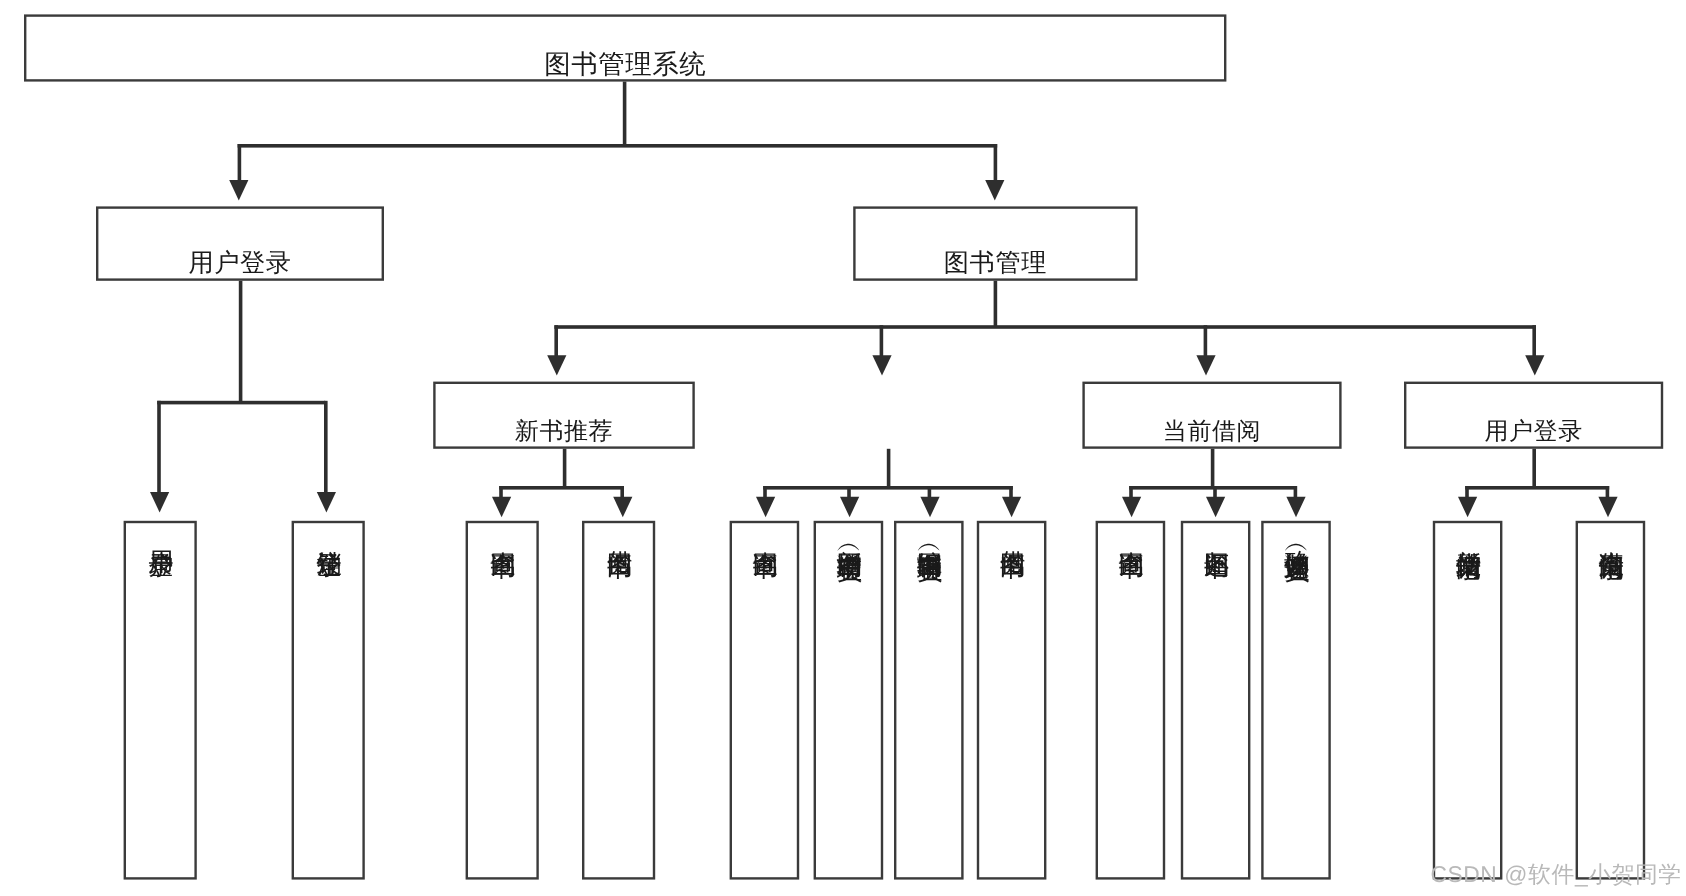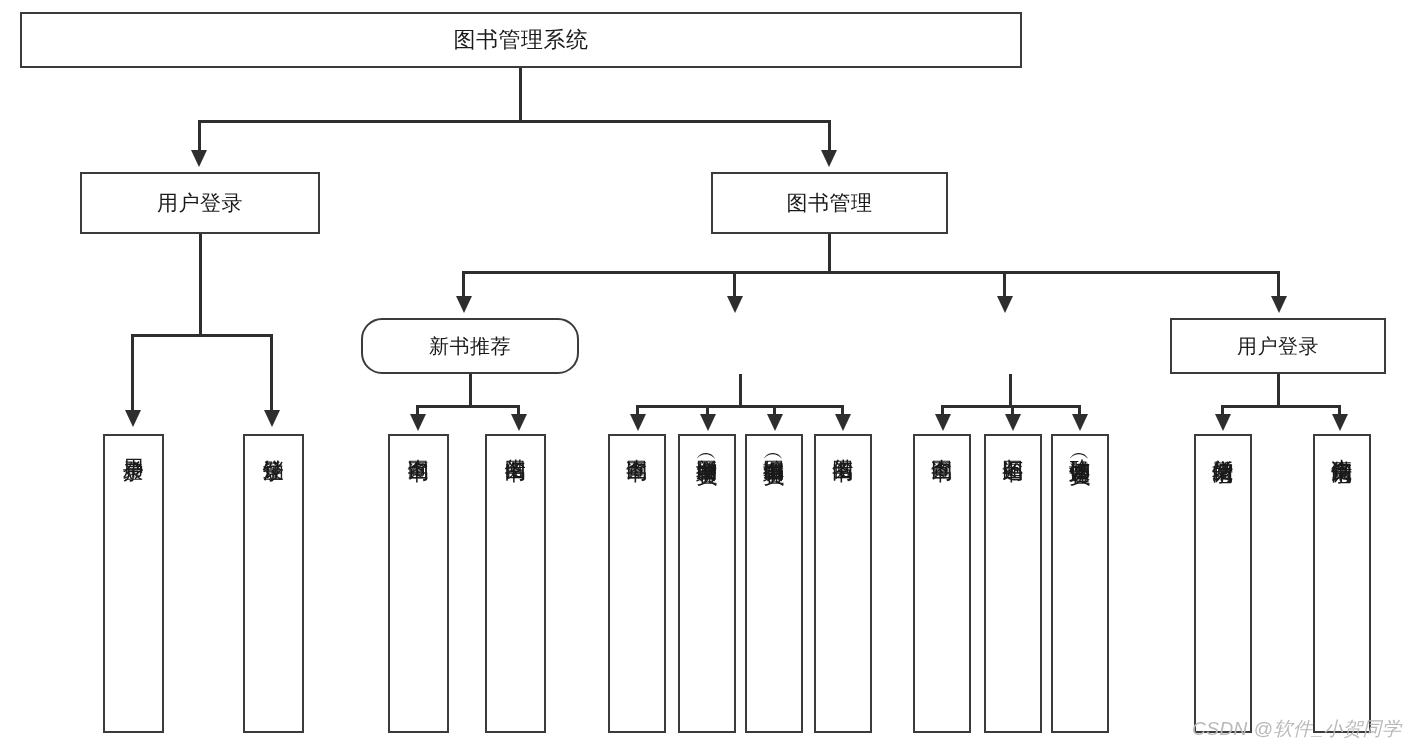--- a/index.html
+++ b/index.html
@@ -18,21 +18,21 @@
     background: #ffffff;
     overflow: hidden;
   }
   
   .node {
     position: absolute;
     box-sizing: border-box;
     background: #ffffff;
     border: 2px solid #3b3b3b;
     display: flex;
-    align-items: center;
+    align-items: flex-end;
     justify-content: center;
     text-align: center;
   }
   .node .label {
     font-size: 21px;
     line-height: 1.15;
     letter-spacing: 0.5px;
     color: #1a1a1a;
     white-space: nowrap;
   }
@@ -118,22 +118,25 @@
   <div class="edge h" style="left:462px; top:271px; width:818px; height:3px;"></div>
   <div class="edge v" style="left:462px; top:271px; width:3px; height:28px;"></div>
   <div class="arrow" style="left:456px; top:296px;"></div>
   <div class="edge v" style="left:733px; top:271px; width:3px; height:28px;"></div>
   <div class="arrow" style="left:727px; top:296px;"></div>
   <div class="edge v" style="left:1003px; top:271px; width:3px; height:28px;"></div>
   <div class="arrow" style="left:997px; top:296px;"></div>
   <div class="edge v" style="left:1277px; top:271px; width:3px; height:28px;"></div>
   <div class="arrow" style="left:1271px; top:296px;"></div>
 
-  <div class="node level2" style="left:361px; top:318px; width:218px; height:56px;border-radius:21px;">
+  <div class="node level2" style="left:361px; top:318px; width:218px; height:56px;">
     <span class="label">新书推荐</span>
+  </div>
+  <div class="node level2" style="left:902px; top:318px; width:216px; height:56px;">
+    <span class="label">当前借阅</span>
   </div>
   <div class="node level2" style="left:1170px; top:318px; width:216px; height:56px;">
     <span class="label">用户登录</span>
   </div>
 
   <div class="edge v" style="left:469px; top:374px; width:3px; height:32px;"></div>
   <div class="edge h" style="left:416px; top:405px; width:104px; height:3px;"></div>
   <div class="edge v" style="left:416px; top:405px; width:3px; height:12px;"></div>
   <div class="arrow" style="left:410px; top:414px;"></div>
   <div class="edge v" style="left:517px; top:405px; width:3px; height:12px;"></div>
@@ -199,15 +202,15 @@
   <div class="node leaf" style="left:1051px; top:434px; width:58px; height:299px;">
     <span class="label">确认归还（管理员）</span>
   </div>
   <div class="node leaf" style="left:1194px; top:434px; width:58px; height:299px;">
     <span class="label">新增借阅记录</span>
   </div>
   <div class="node leaf" style="left:1313px; top:434px; width:58px; height:299px;">
     <span class="label">查询借阅记录</span>
   </div>
 
-  <div id="watermark" style="left:1192px; top:716px;font-style:italic;">CSDN @软件_小贺同学</div>
+  <div id="watermark" style="left:1192px; top:716px;">CSDN @软件_小贺同学</div>
 
 </div>
 
 </body></html>

